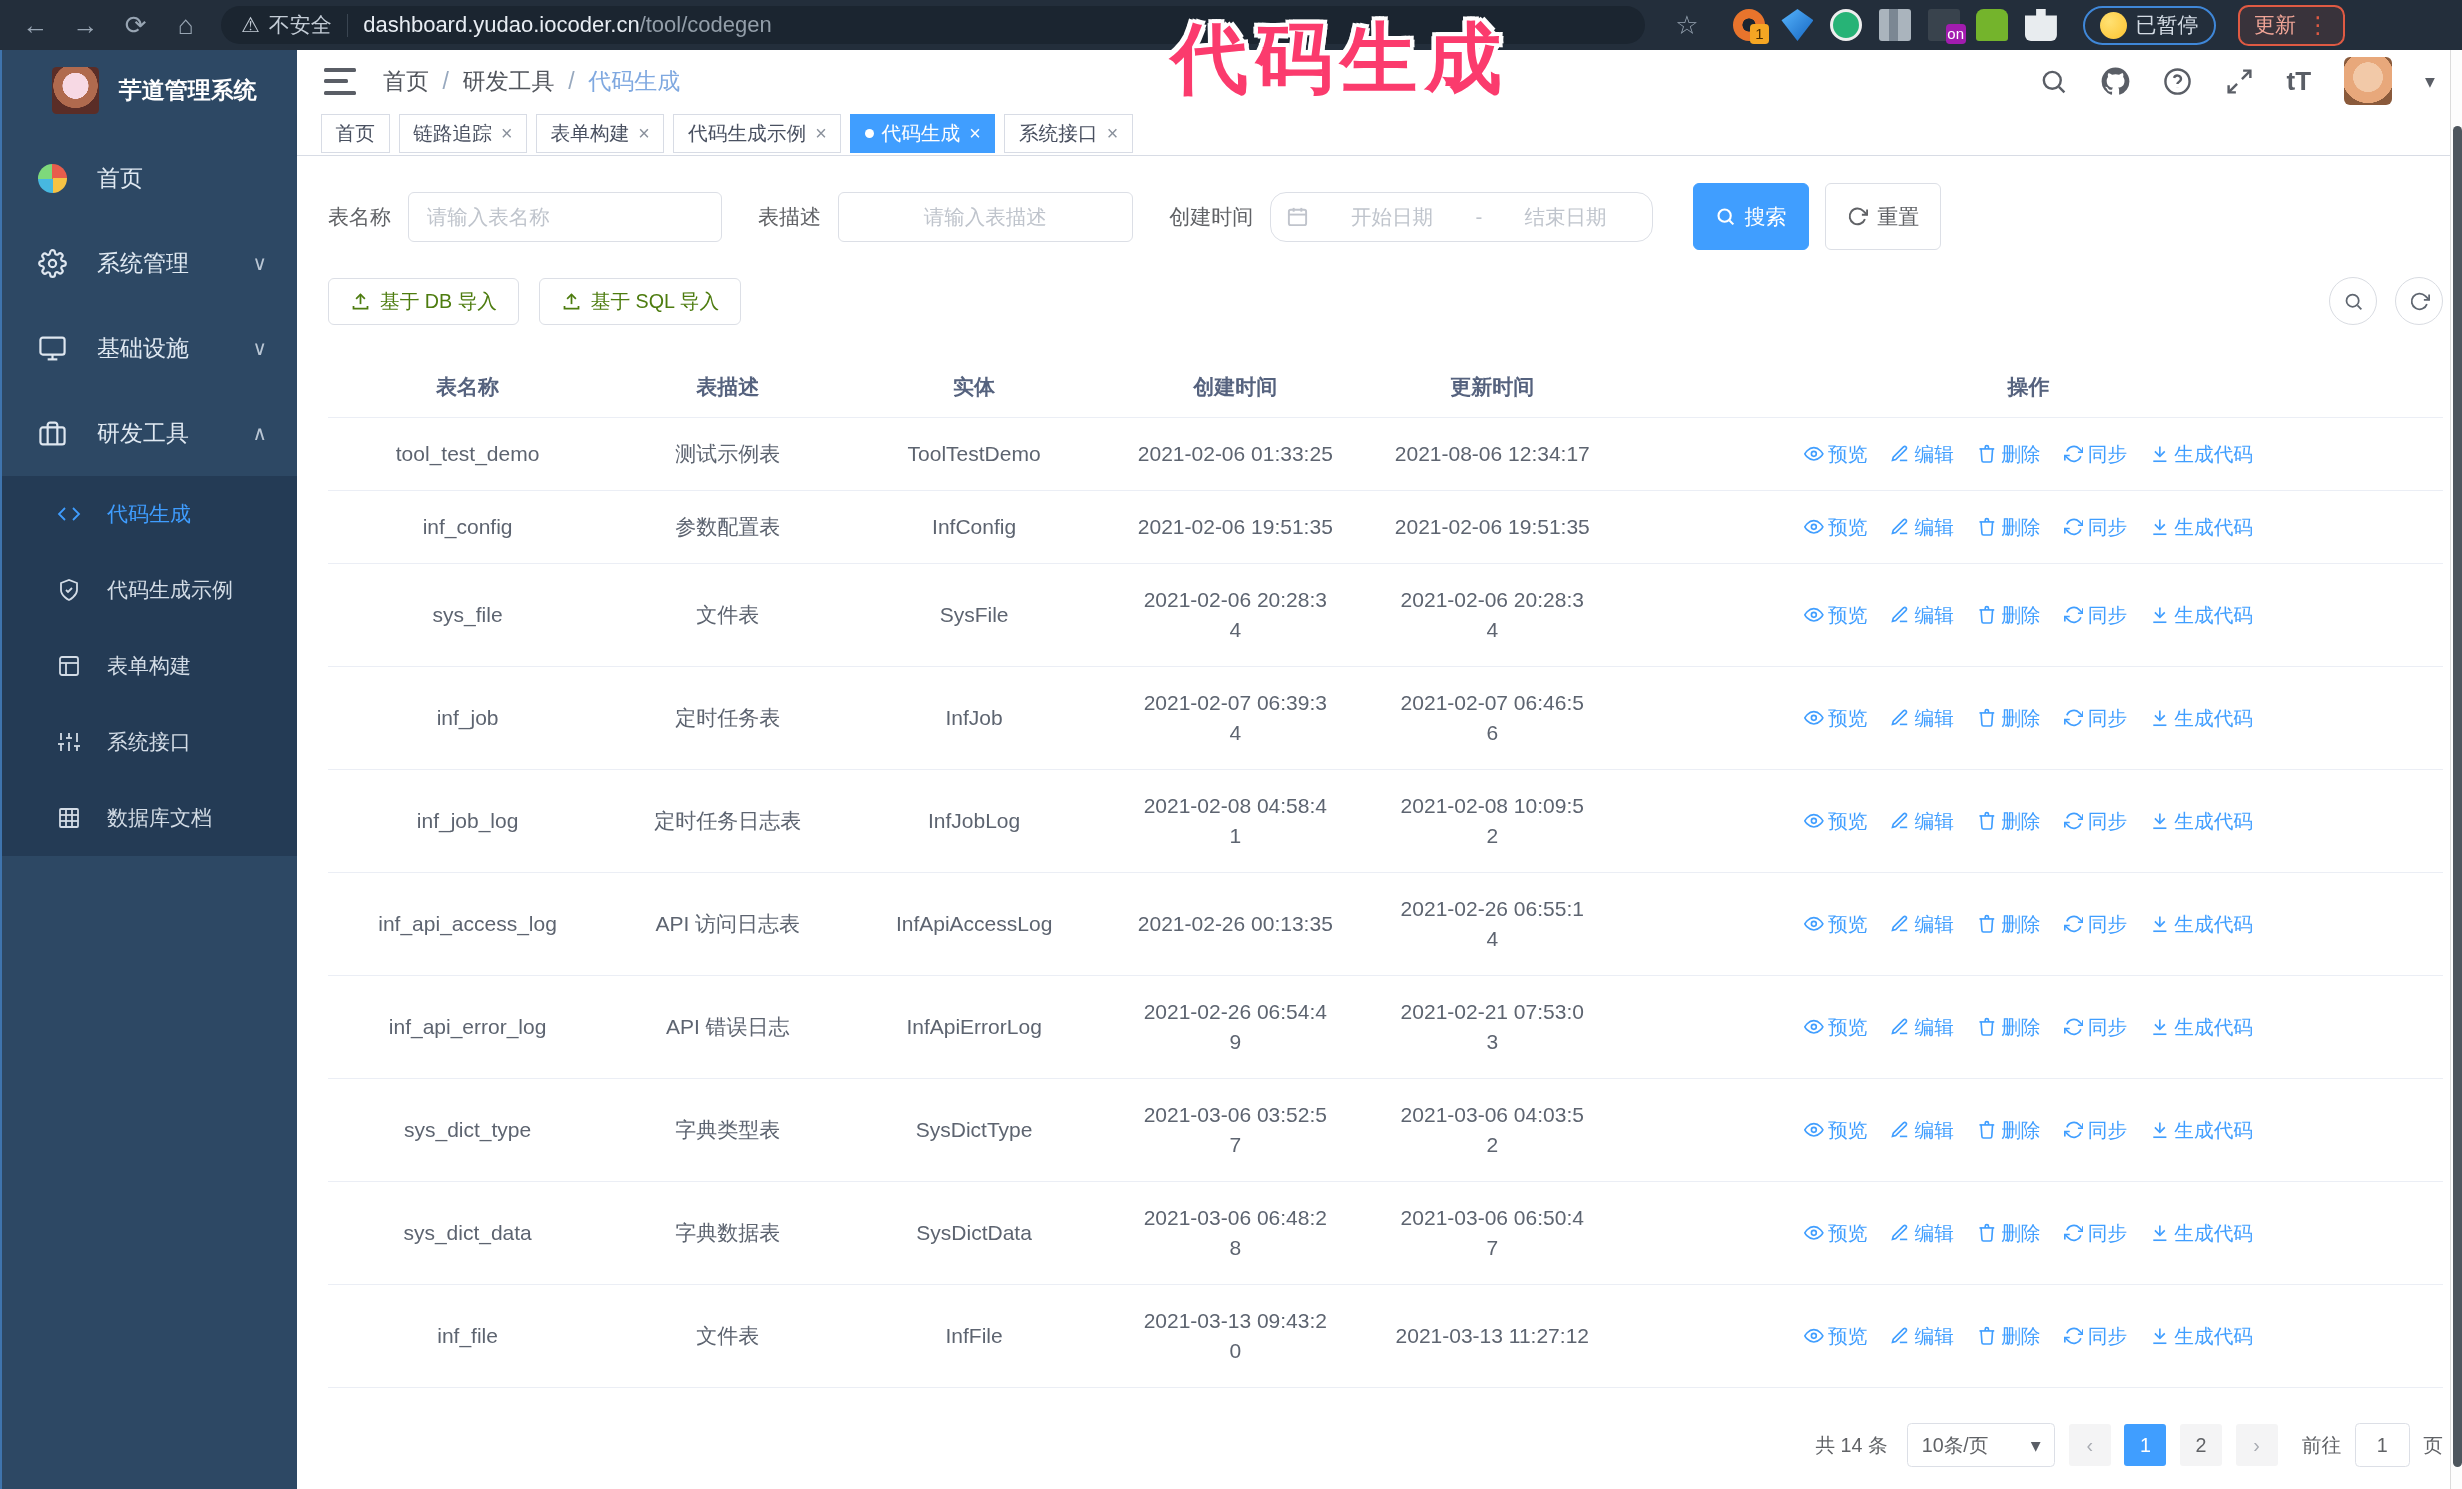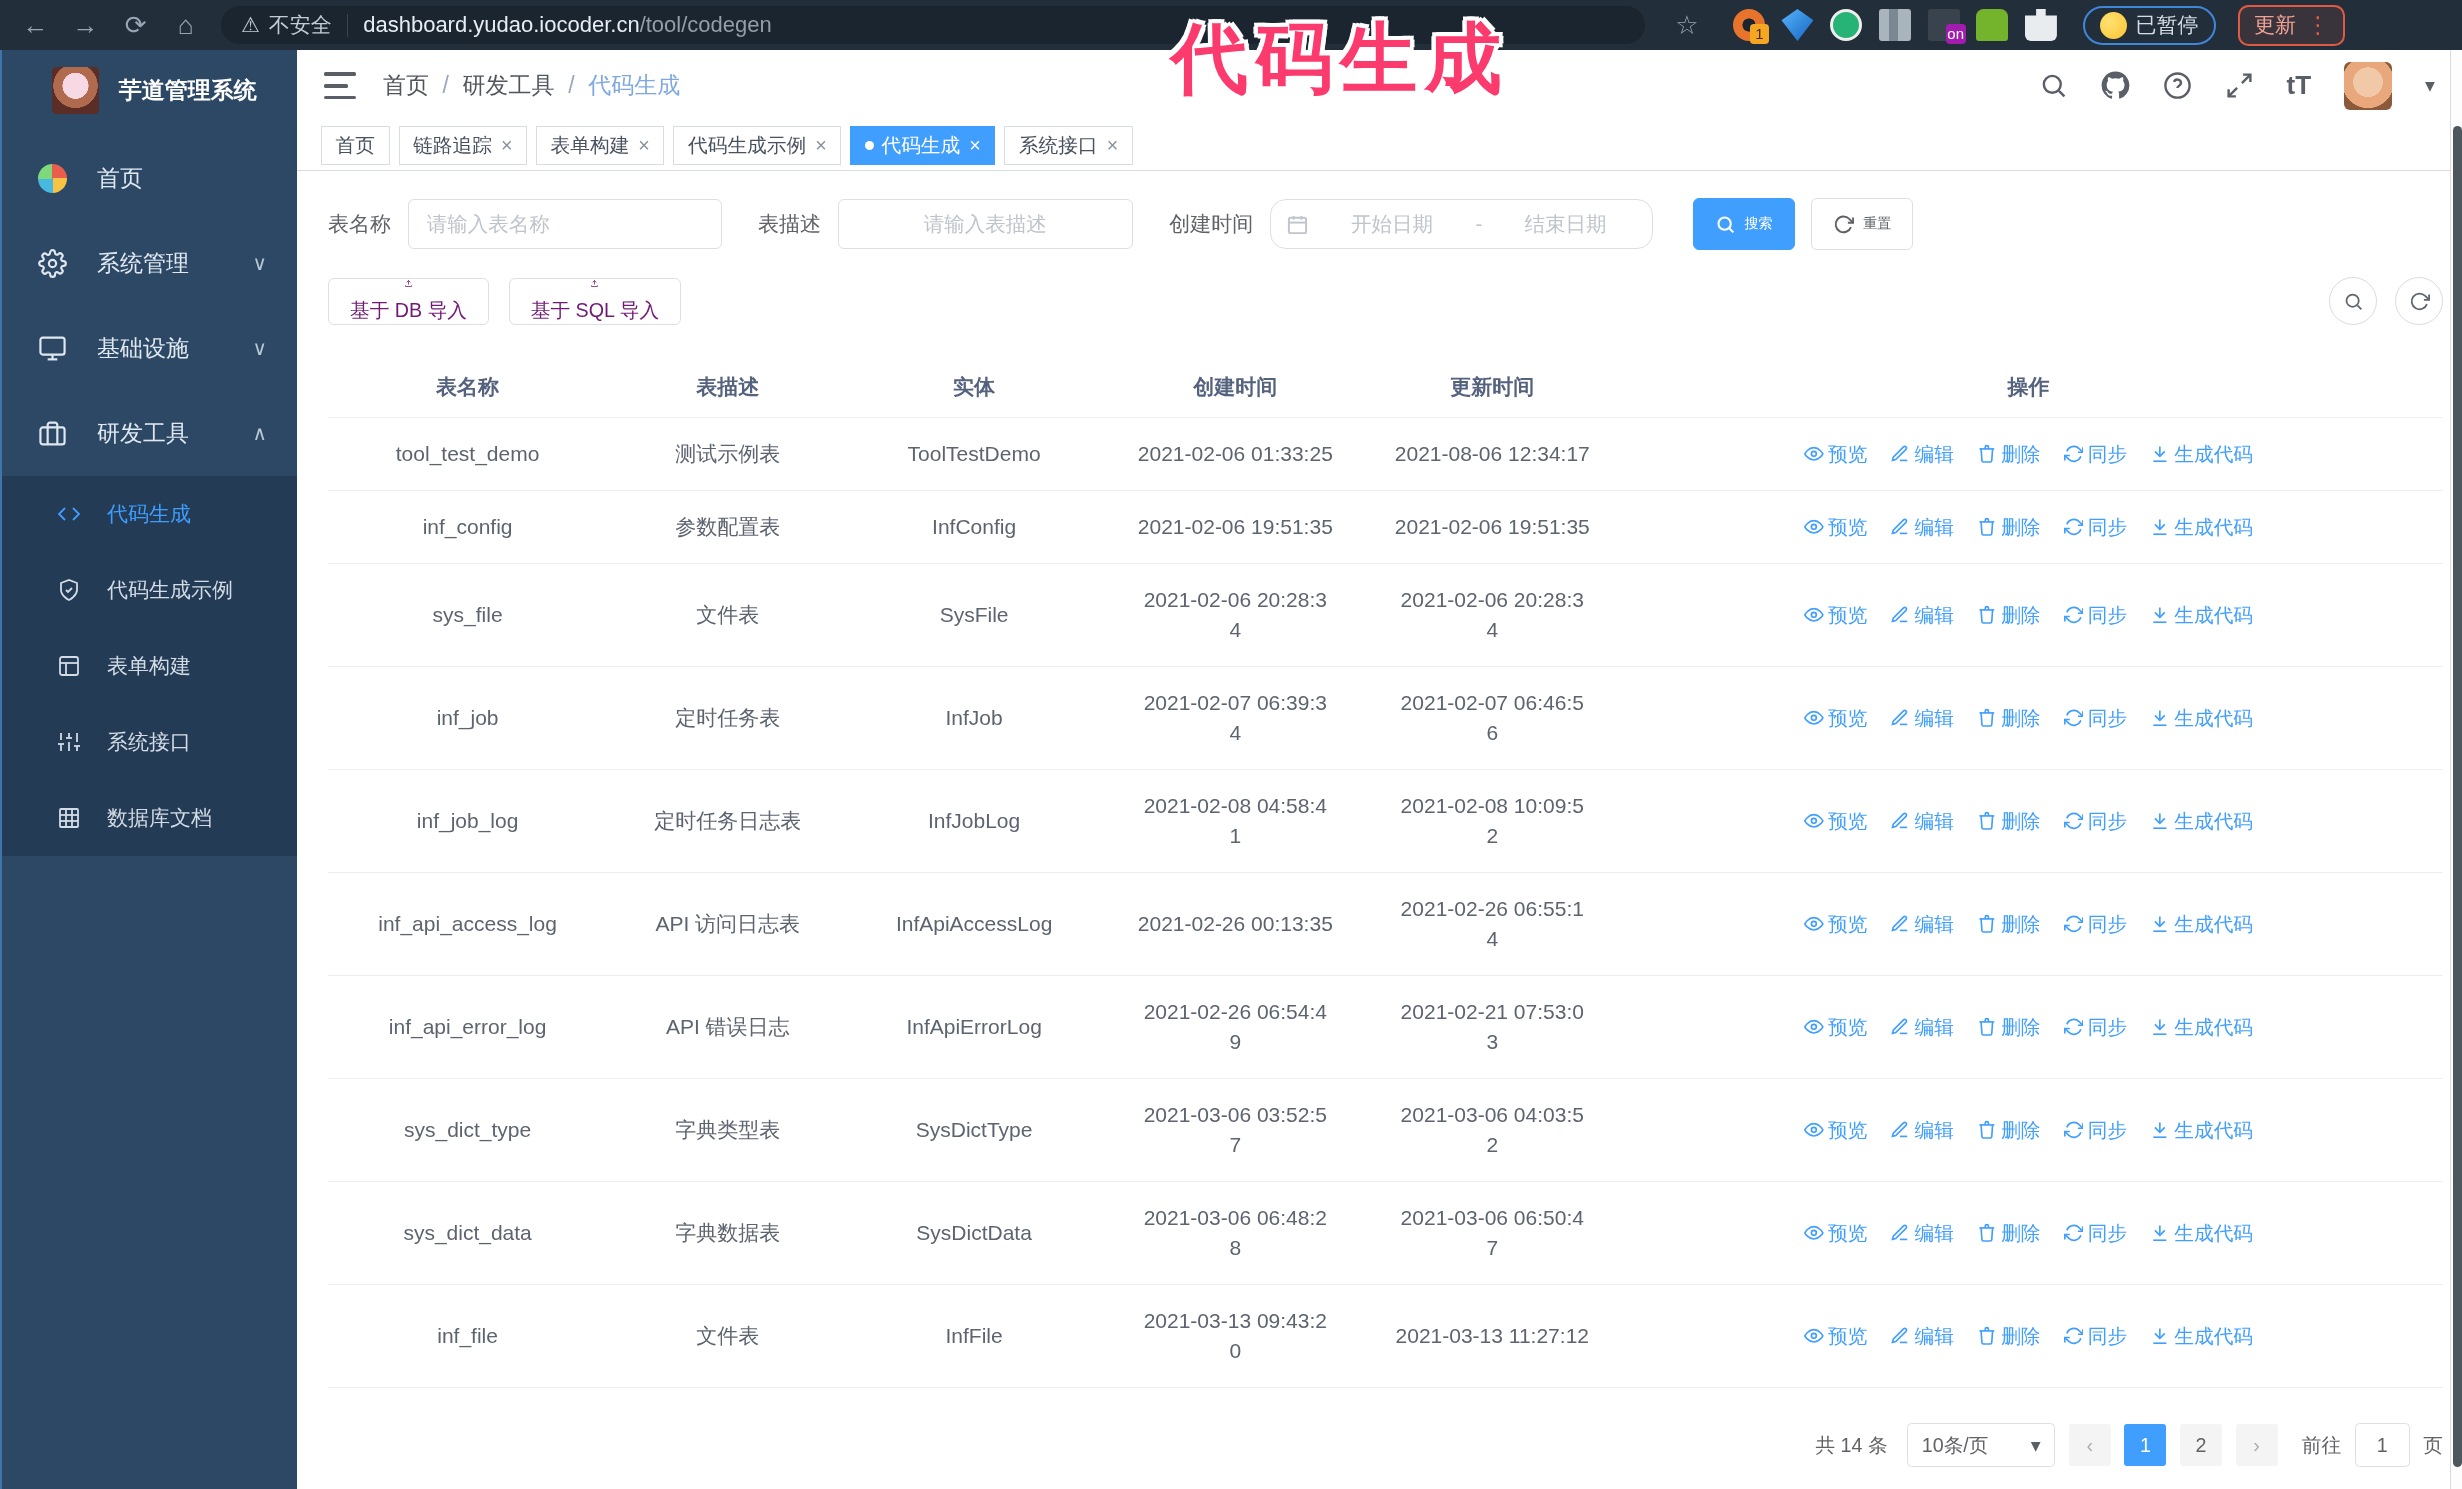--- a/index.html
+++ b/index.html
@@ -83,25 +83,25 @@
   .filter-row { display: flex; align-items: center; gap: 16.7px; }
   .f-label { font-size: 21px; color: #606266; margin-left: 19.7px; white-space: nowrap; }
   .f-label:first-child { margin-left: 0; }
   .f-input { height: 50px; border: 0.8px solid #dcdfe6; border-radius: 6px; padding: 0 18px; font-size: 20.5px; color: #606266; font-family: inherit; }
   .f-input::placeholder { color: #bfc4cc; }
   .in-name { width: 314px; } .in-desc { width: 295px; text-align: center; }
   .date-box { width: 383px; height: 50px; border: 0.8px solid #dcdfe6; border-radius: 16px; display: flex; align-items: center; padding: 0 15px; gap: 12px; cursor: pointer; }
   .date-box .cal { width: 23px; height: 23px; color: #c0c4cc; flex: 0 0 auto; }
   .ph { color: #bfc4cc; font-size: 20.5px; flex: 1; text-align: center; }
   .date-sep { color: #bfc4cc; font-size: 20.5px; }
-  .btn { height: 52px; display: inline-flex; align-items: center; gap: 9px; border-radius: 6px; font-size: 14px; padding: 0 21px; cursor: pointer; border: 0.8px solid #dcdfe6; background: #fff; color: #606266; white-space: nowrap; }
+  .btn { height: 67px; display: inline-flex; align-items: center; gap: 9px; border-radius: 6px; font-size: 21px; padding: 0 21px; cursor: pointer; border: 0.8px solid #dcdfe6; background: #fff; color: #606266; white-space: nowrap; }
   .btn svg { width: 21px; height: 21px; }
   .btn-primary { background: #409eff; border-color: #409eff; color: #fff; margin-left: 23px; }
   .toolbar-row { display: flex; align-items: center; margin-top: 27px; gap: 19.7px; }
-  .btn-plain { height: 47px; color: #701a75; font-size: 19.7px; flex-direction: column; }
+  .btn-plain { height: 47px; color: #4d7c0f; font-size: 19.7px; }
   .circle-btns { margin-left: auto; display: flex; gap: 18px; }
   .circle-btn { width: 48px; height: 48px; border-radius: 50%; border: 0.8px solid #d9dce2; display: flex; align-items: center; justify-content: center; color: #5f6670; cursor: pointer; background:#fff; }
   .circle-btn svg { width: 21px; height: 21px; }
 
   
   .tbl { margin-top: 32px; width: 100%; }
   .tr { display: flex; border-bottom: 0.8px solid #ebeef5; align-items: center; }
   .th, .td { text-align: center; padding: 21px 7.6px; font-size: 21px; line-height: 30px; }
   .th { color: #55627e; font-weight: bold; padding: 15px 7.6px; }
   .td { color: #5d6470; }

